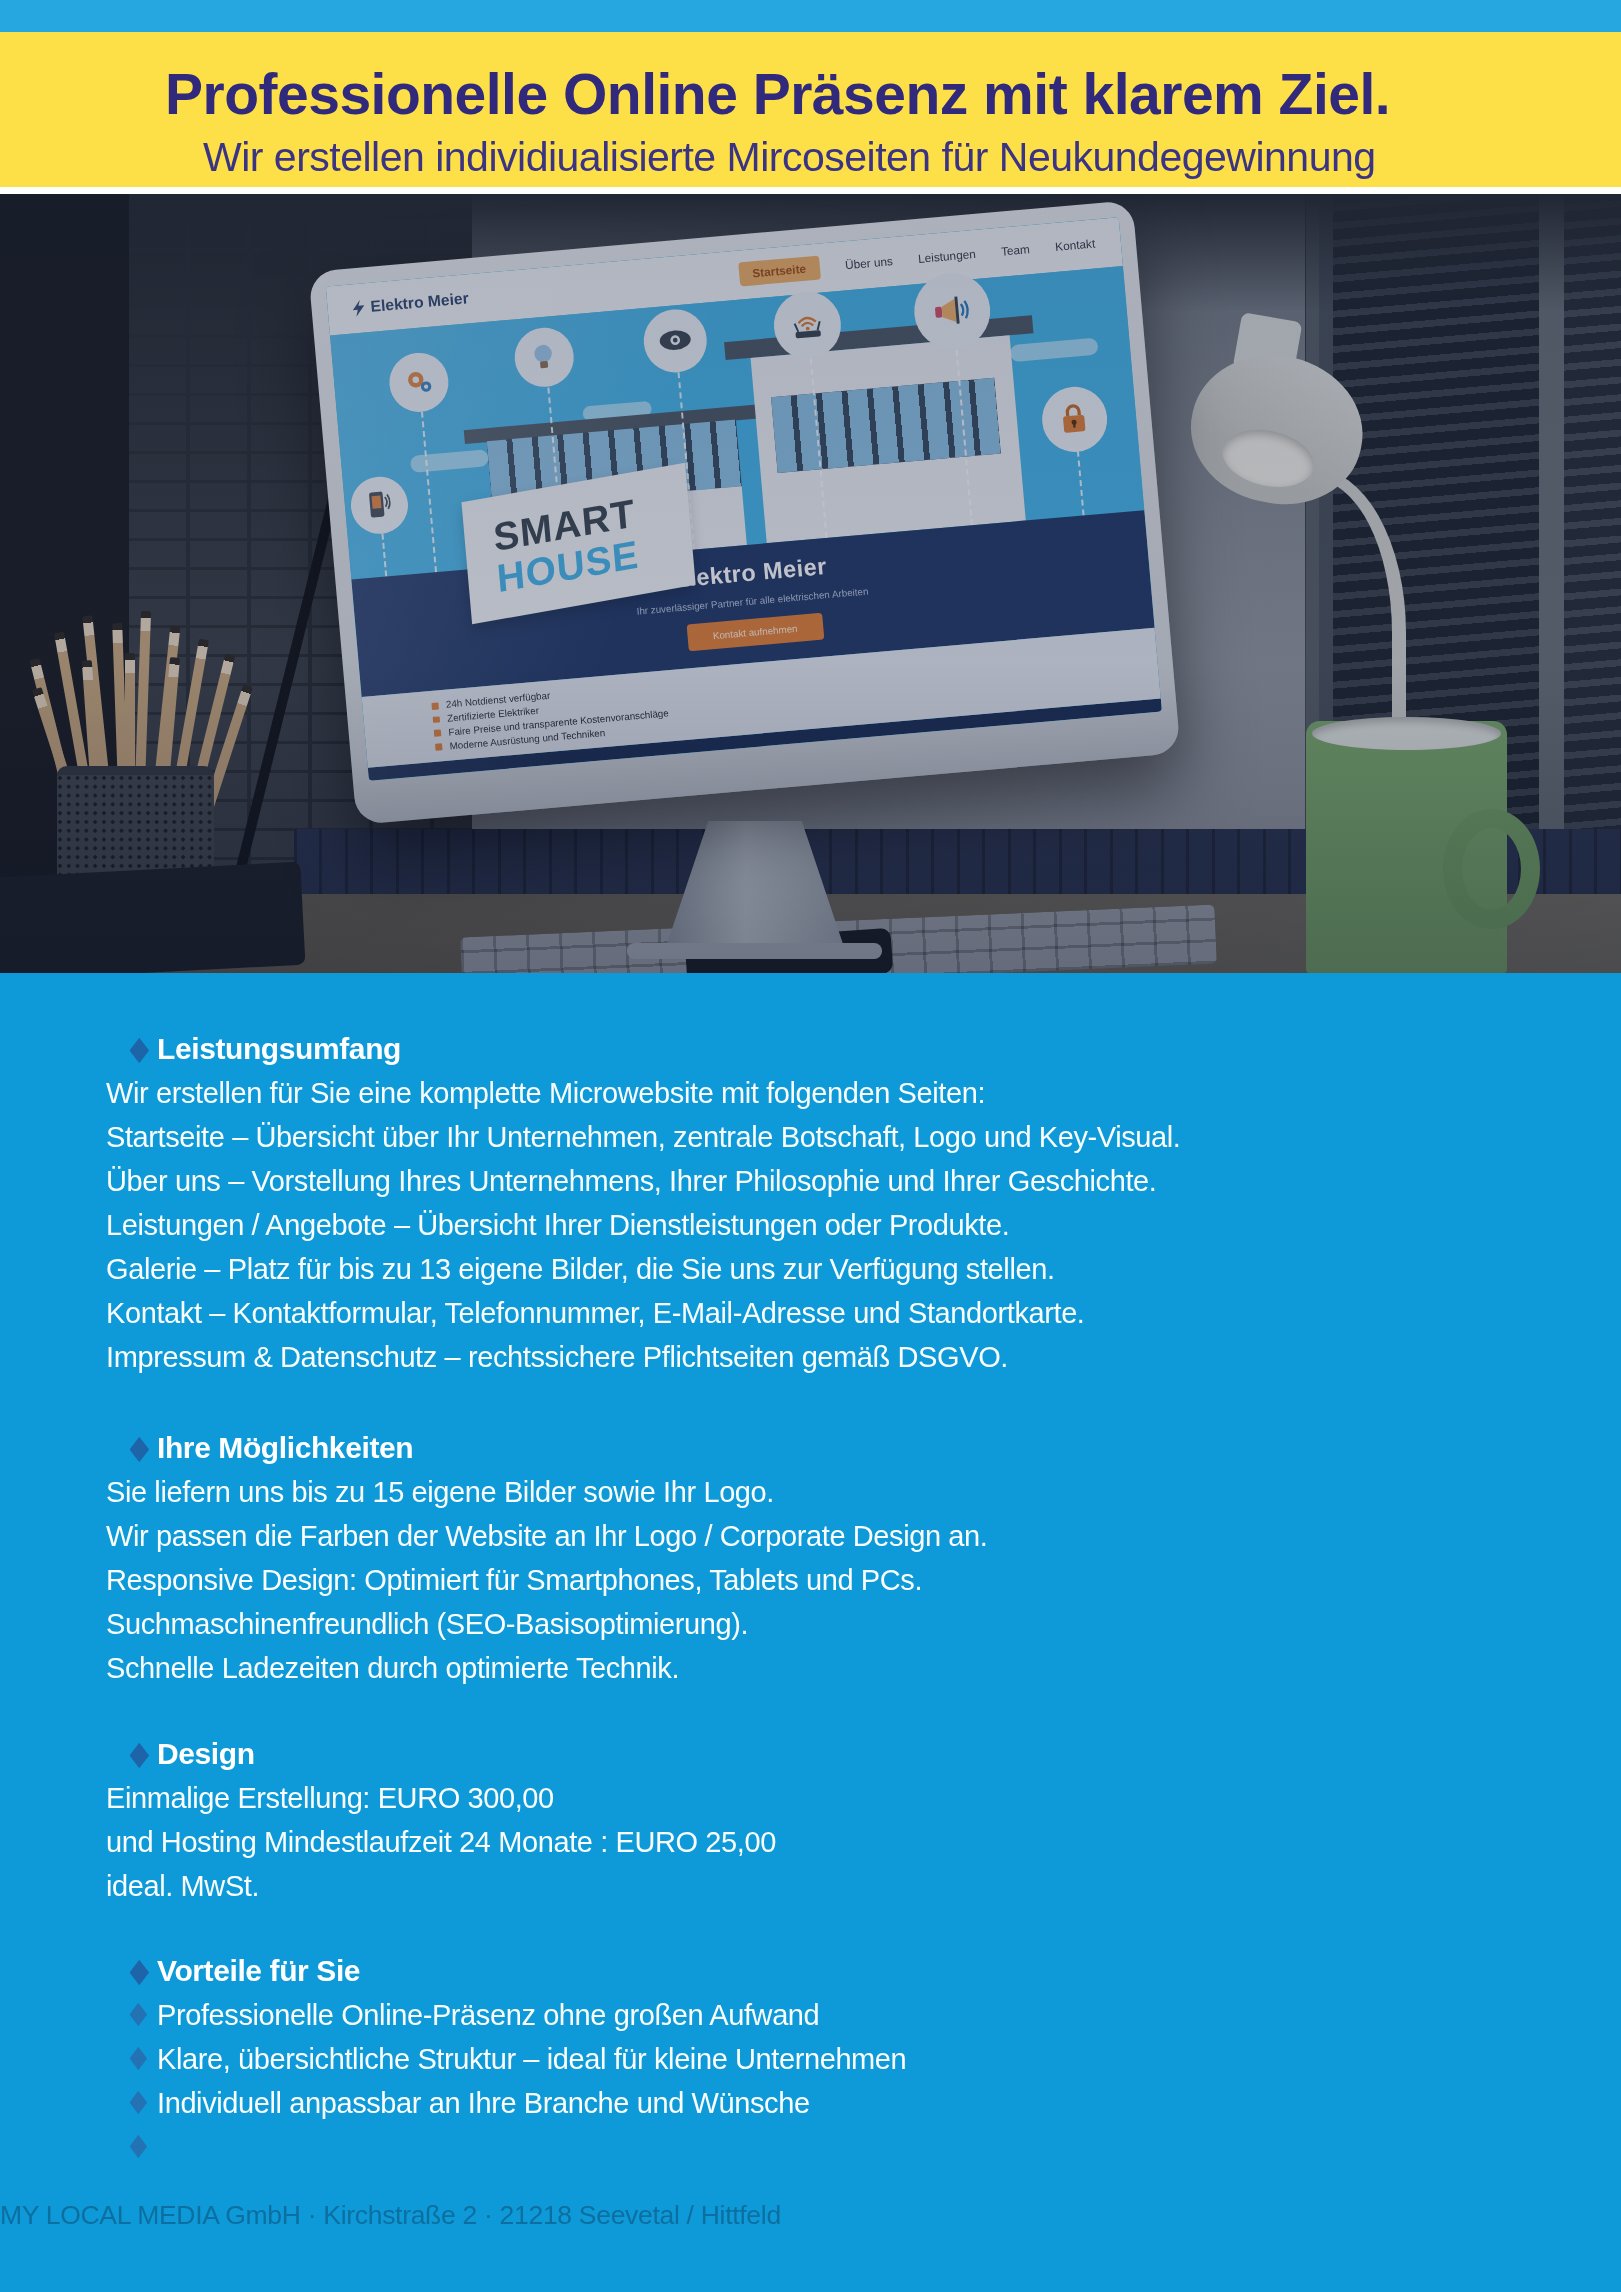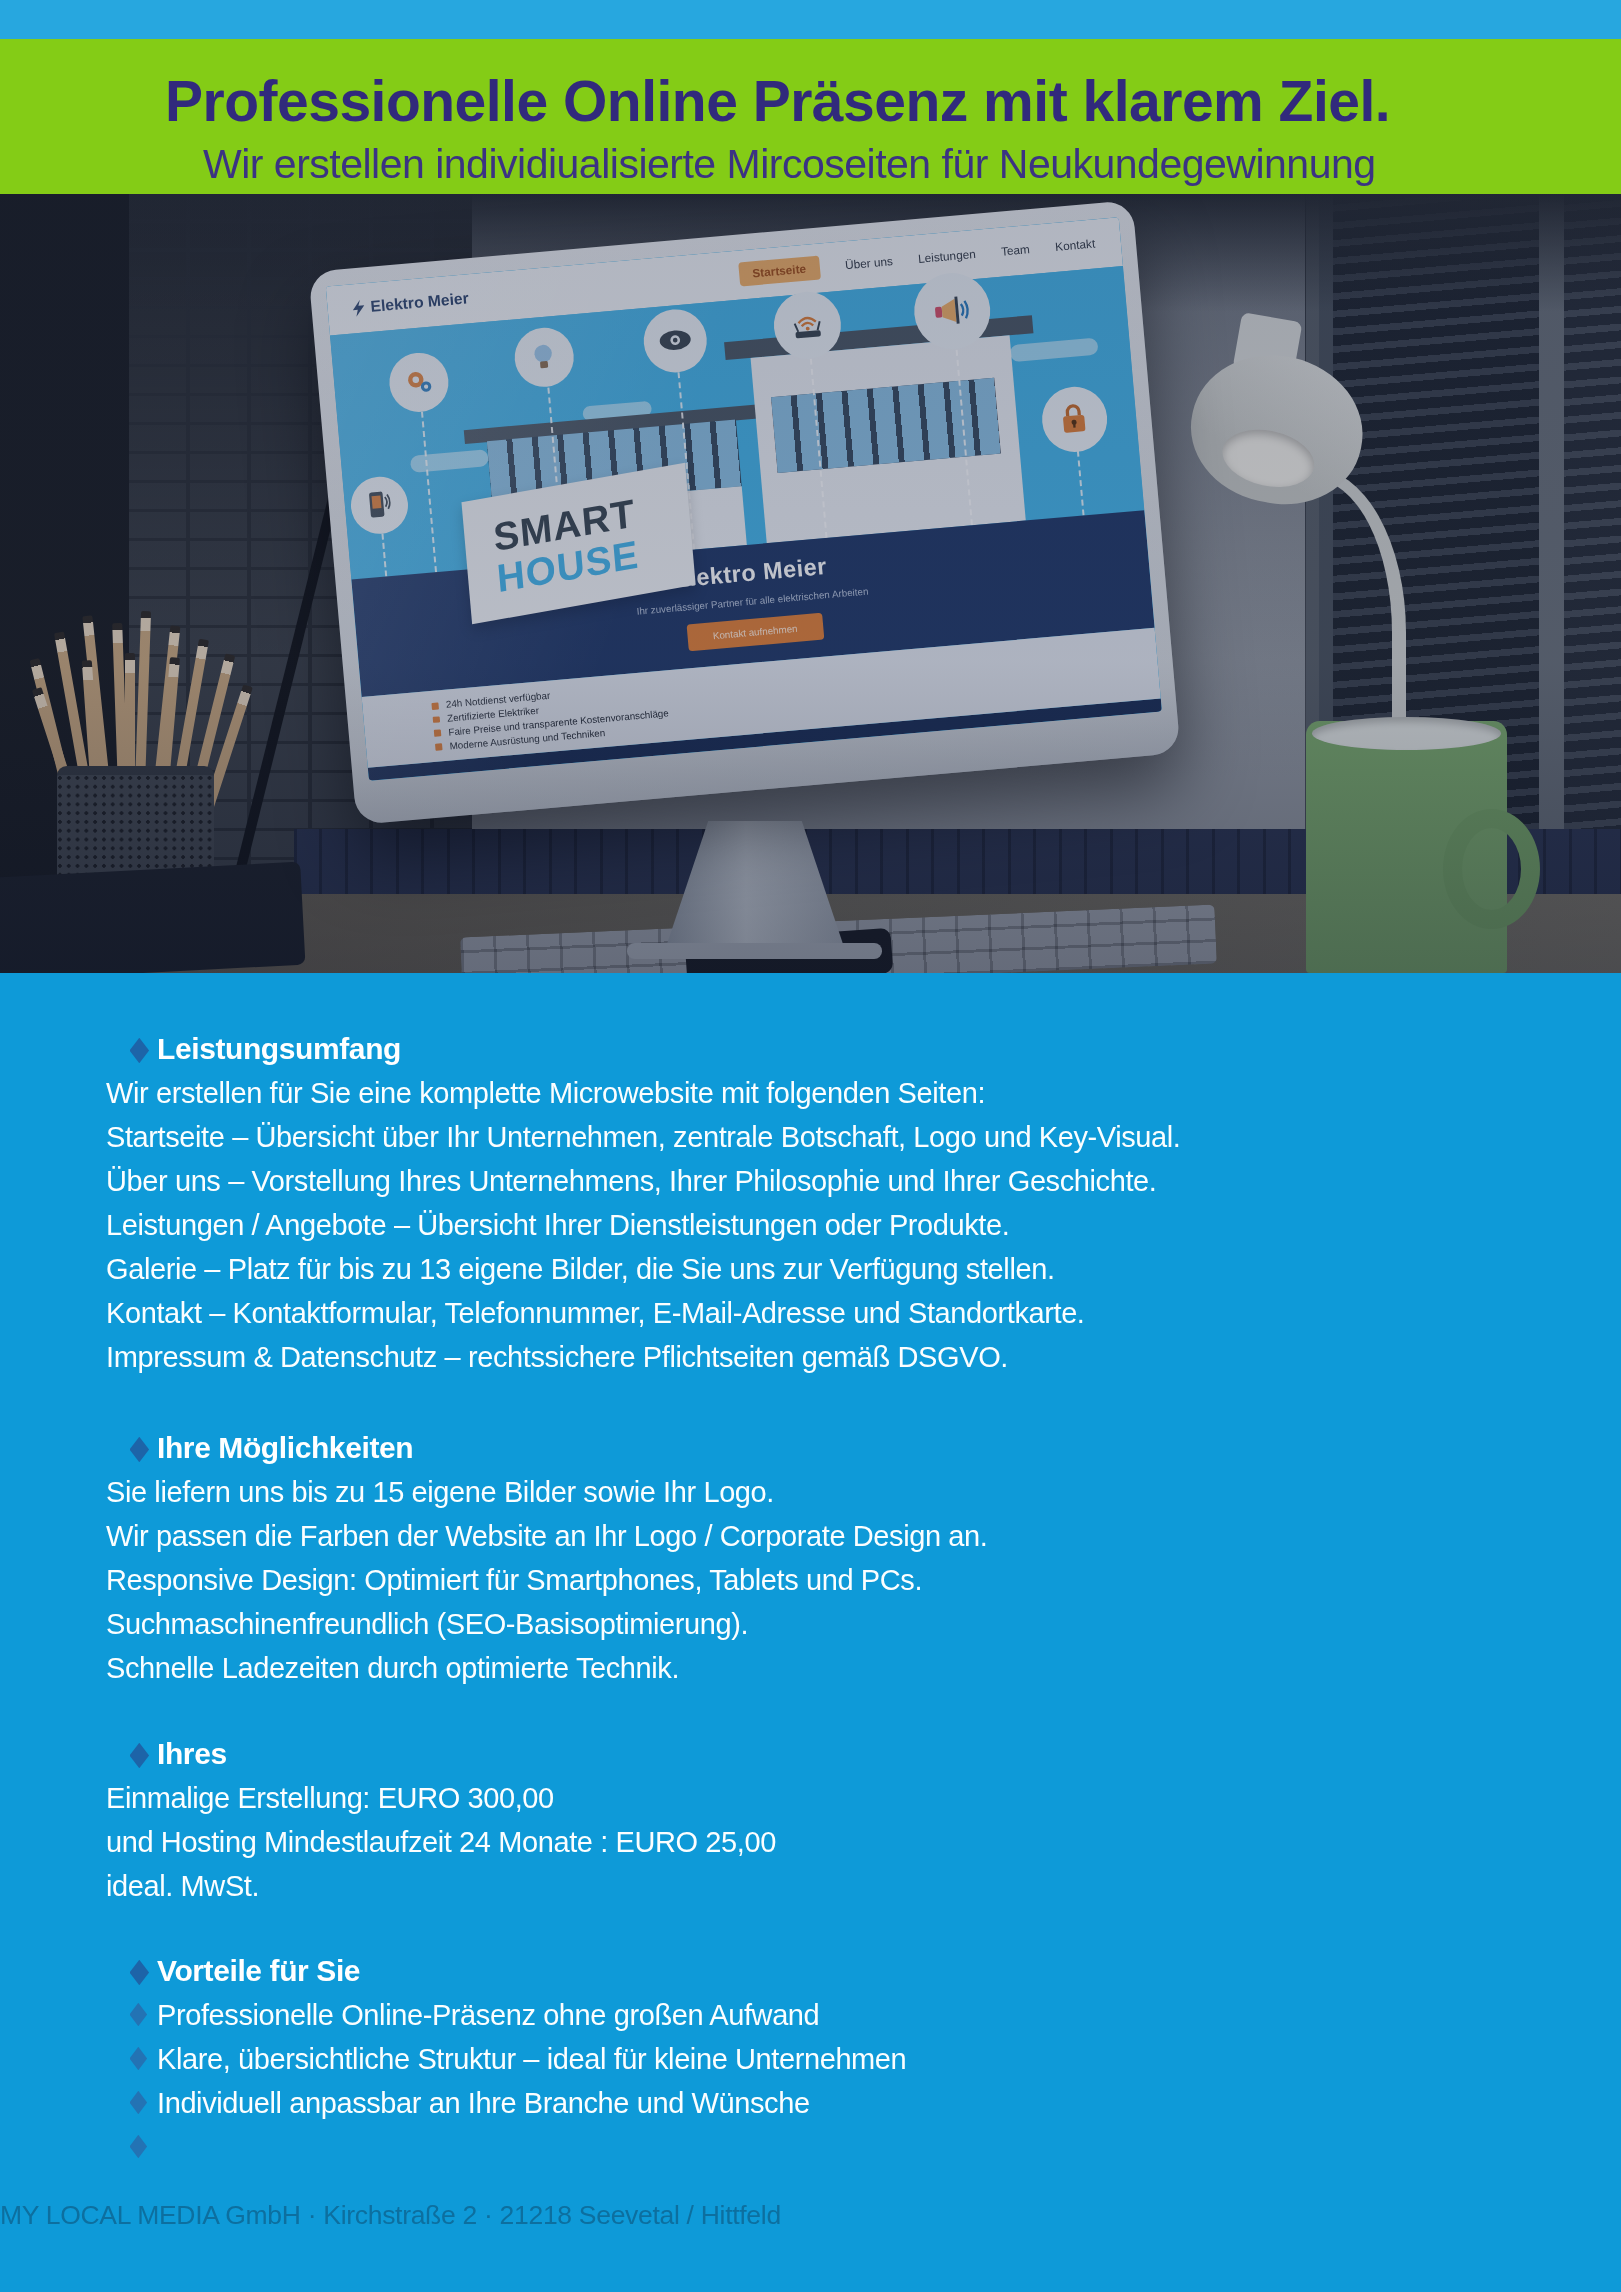--- a/index.html
+++ b/index.html
@@ -2,21 +2,21 @@
 <html><head>
 <meta charset="utf-8">
 <style>
   * { margin:0; padding:0; box-sizing:border-box; }
   html,body { width:1621px; }
   body { font-family:"Liberation Sans", sans-serif; background:#fff; }
   .page { position:relative; width:1621px; height:2293px; overflow:hidden; background:#fff; }
 
   
   .topbar { position:absolute; left:0; top:0; width:1621px; height:39px; background:#27a7df; }
-  .header { position:absolute; left:0; top:39px; width:1621px; height:155px; background:#84cc16; }
+  .header { position:absolute; left:0; top:32px; width:1621px; height:155px; background:#fde047; }
   .header .title { position:absolute; left:165px; top:29px; font-size:57px; font-weight:700;
                    letter-spacing:-0.5px; color:#312a7c; }
   .header .subtitle { position:absolute; left:167px; top:102px; font-size:41px; font-weight:400;
                       letter-spacing:-0.5px; color:#3b3383;margin-left:36px; }
 
   
   .photo { position:absolute; left:0; top:194px; width:1621px; height:779px; overflow:hidden;
            background:linear-gradient(180deg,#30343b 0%, #3a3f47 40%, #4a4e55 70%); }
   .doorway { position:absolute; left:0; top:0; width:129px; height:100%; background:#1b1e23; }
   .brickwall { position:absolute; left:129px; top:0; width:343px; height:100%;
@@ -360,21 +360,21 @@
         </div>
         <div class="sec">
           <div class="hrow"><span class="diamond"></span><span>Ihre Möglichkeiten</span></div>
           <div>Sie liefern uns bis zu 15 eigene Bilder sowie Ihr Logo.</div>
           <div>Wir passen die Farben der Website an Ihr Logo / Corporate Design an.</div>
           <div>Responsive Design: Optimiert für Smartphones, Tablets und PCs.</div>
           <div>Suchmaschinenfreundlich (SEO-Basisoptimierung).</div>
           <div>Schnelle Ladezeiten durch optimierte Technik.</div>
         </div>
         <div class="sec">
-          <div class="hrow"><span class="diamond"></span><span>Ihres</span></div>
+          <div class="hrow"><span class="diamond"></span><span>Design</span></div>
           <div>Einmalige Erstellung: EURO 300,00</div>
           <div>und Hosting Mindestlaufzeit 24 Monate : EURO 25,00</div>
           <div>ideal. MwSt.</div>
         </div>
         <div class="sec">
           <div class="hrow"><span class="diamond"></span><span>Vorteile für Sie</span></div>
           <div class="brow"><span class="diamond"></span><span>Professionelle Online-Präsenz ohne großen Aufwand</span></div>
           <div class="brow"><span class="diamond"></span><span>Klare, übersichtliche Struktur – ideal für kleine Unternehmen</span></div>
           <div class="brow"><span class="diamond"></span><span>Individuell anpassbar an Ihre Branche und Wünsche</span></div>
           <div class="brow"><span class="diamond"></span></div>

